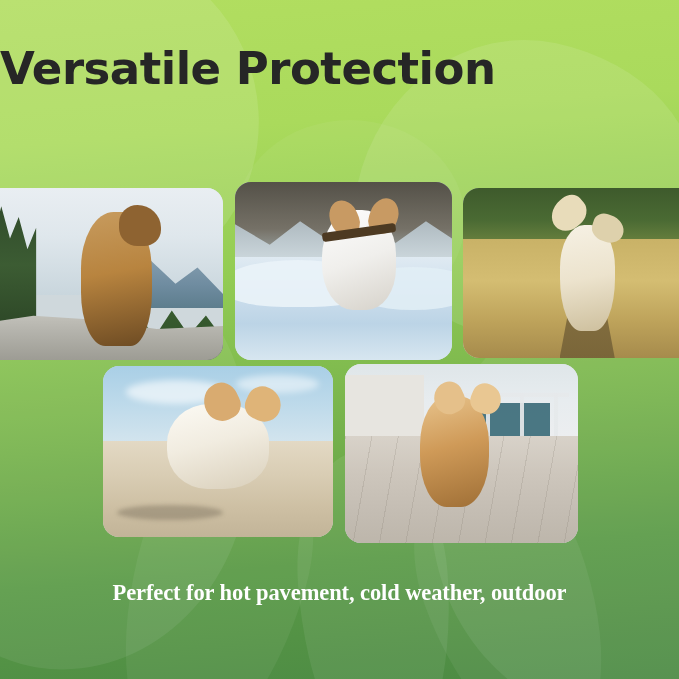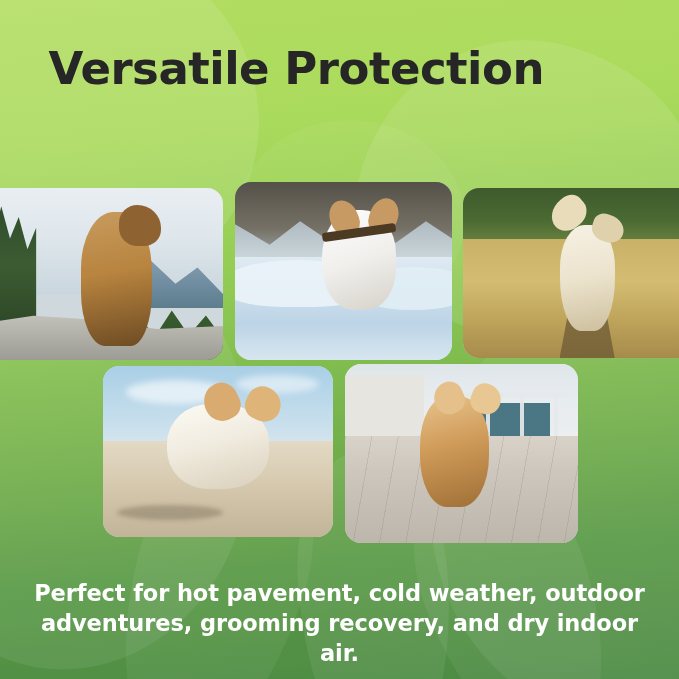--- a/index.html
+++ b/index.html
@@ -27,21 +27,21 @@
       background:rgba(255,255,255,0.06);transform:rotate(16deg);}
   .b6{left:300px;top:450px;width:150px;height:320px;border-radius:48% 52% 50% 50%/40% 40% 60% 60%;
       background:rgba(255,255,255,0.07);transform:rotate(-4deg);}
   .b7{left:430px;top:455px;width:165px;height:300px;border-radius:48% 52% 50% 50%/40% 40% 60% 60%;
       background:rgba(255,255,255,0.06);transform:rotate(-20deg);}
   .b8{left:235px;top:120px;width:230px;height:200px;border-radius:50%;
       background:rgba(255,255,255,0.05);}
 
   
   #headline{
-    position:absolute;left:0;top:42px;width:544px;text-align:right;
+    position:absolute;left:0;top:42px;width:544px;text-align:left;
     color:#262626;font-size:45px;line-height:1.18;letter-spacing:-0.5px;
     font-weight:bold;font-family:"DejaVu Sans","Liberation Sans",sans-serif;
   }
   #headline .ln{display:block;}
 
   
   .photo{
     position:absolute;overflow:hidden;border-radius:16px;
     background:#cfd8dc;
   }
@@ -141,21 +141,21 @@
     border-radius:56% 44% 42% 48%;transform:rotate(-24deg);}
   #p5 .dear2{position:absolute;left:54%;top:11%;width:13%;height:17%;background:#e9c792;
     border-radius:44% 56% 48% 42%;transform:rotate(22deg);}
 
   
   #subtitle{
     position:absolute;left:18px;top:578px;width:643px;text-align:center;
     color:#ffffff;font-size:22.5px;line-height:1.34;font-weight:bold;letter-spacing:-0.1px;
     font-family:"DejaVu Sans","Liberation Sans",sans-serif;
   }
-  #subtitle .ln{display:block;}
+  #subtitle .ln{display:block;font-family:Liberation Serif, serif;}
 </style>
 </head>
 <body>
 
 <div id="banner">
 
   <div class="blob b1"></div>
   <div class="blob b2"></div>
   <div class="blob b3"></div>
   <div class="blob b4"></div>
@@ -217,16 +217,15 @@
     <div class="rail"></div>
     <div class="ground"></div>
     <div class="planks"></div>
     <div class="dog"></div>
     <div class="dear"></div>
     <div class="dear2"></div>
   </div>
 
   <div id="subtitle">
     <span class="ln">Perfect for hot pavement, cold weather, outdoor</span>
-    <span class="ln">adventures, grooming recovery, and dry indoor air.</span>
   </div>
 
 </div>
 
 </body></html>

